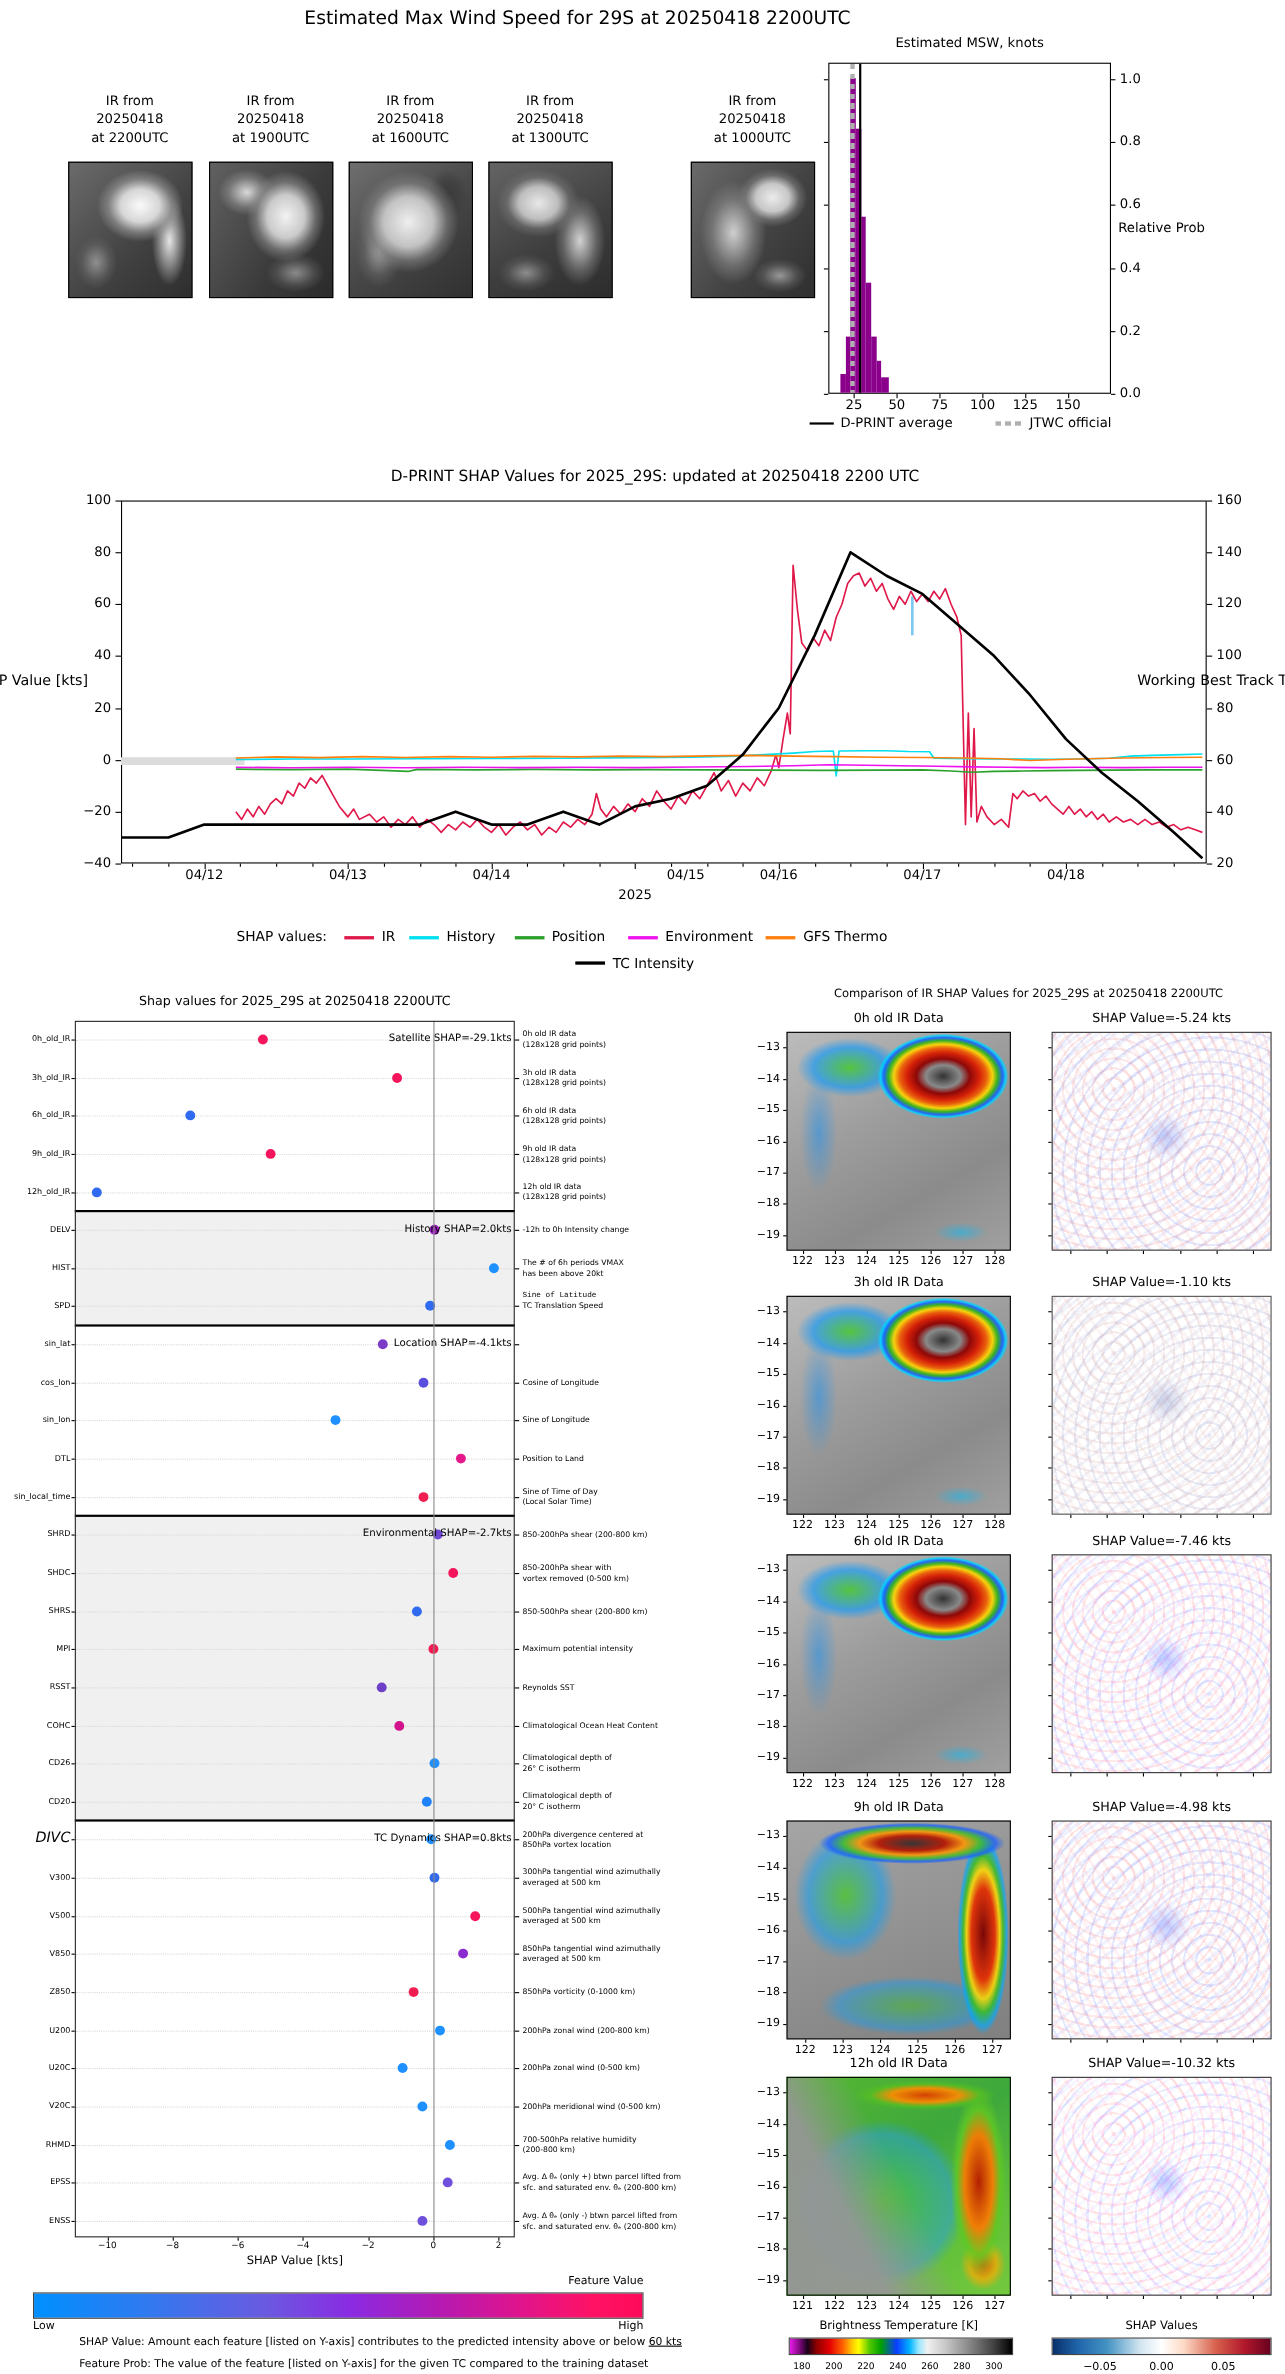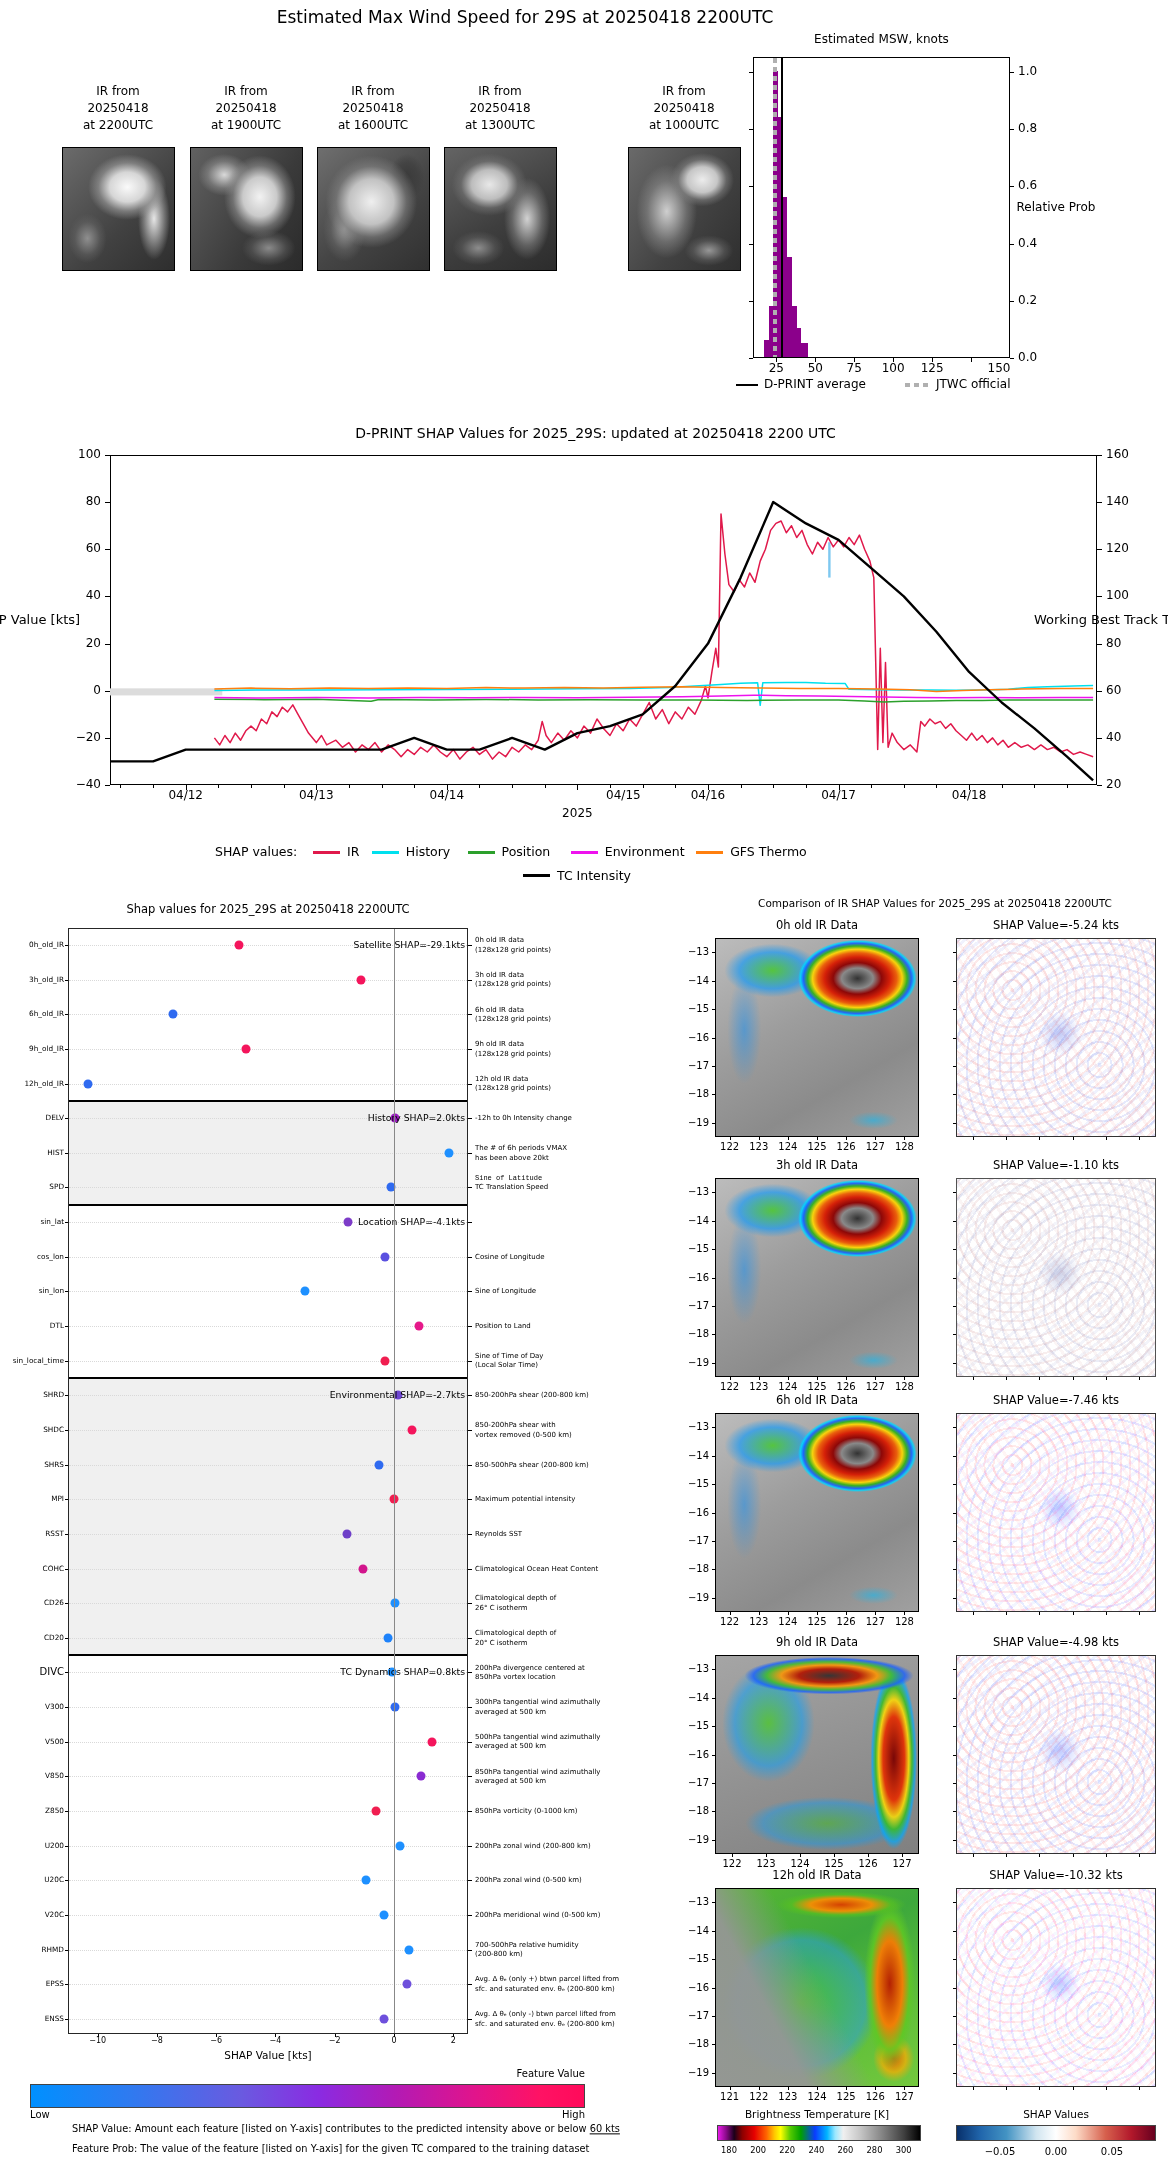--- a/index.html
+++ b/index.html
@@ -124,21 +124,21 @@
       <div class="lbl" style="font-size: 12px; left: 776.364px; top: 369px; transform: translate(-50%, -50%);">25</div>
       <div class="tick" style="position: absolute; left: 815.303px; top: 358px; width: 1px; height: 4px;"></div>
       <div class="lbl" style="font-size: 12px; left: 815.303px; top: 369px; transform: translate(-50%, -50%);">50</div>
       <div class="tick" style="position: absolute; left: 854.242px; top: 358px; width: 1px; height: 4px;"></div>
       <div class="lbl" style="font-size: 12px; left: 854.242px; top: 369px; transform: translate(-50%, -50%);">75</div>
       <div class="tick" style="position: absolute; left: 893.182px; top: 358px; width: 1px; height: 4px;"></div>
       <div class="lbl" style="font-size: 12px; left: 893.182px; top: 369px; transform: translate(-50%, -50%);">100</div>
       <div class="tick" style="position: absolute; left: 932.121px; top: 358px; width: 1px; height: 4px;"></div>
       <div class="lbl" style="font-size: 12px; left: 932.121px; top: 369px; transform: translate(-50%, -50%);">125</div>
       <div class="tick" style="position: absolute; left: 971.061px; top: 358px; width: 1px; height: 4px;"></div>
-      <div class="lbl" style="font-size: 12px; left: 971.061px; top: 369px; transform: translate(-50%, -50%); margin-left: 28px;">150</div>
+      <div class="lbl" style="font-size: 12px; left: 971.061px; top: 369px; transform: translate(-50%, -50%);">150</div>
       <div class="abs" style="position: absolute; left: 736px; top: 384px; width: 22px; height: 2px; background: rgb(0, 0, 0);"></div>
       <div class="lbl" style="font-size: 12px; left: 764px; top: 385px; transform: translateY(-50%);">D-PRINT average</div>
       <div class="abs" style="position: absolute; left: 905px; top: 383px; width: 24px; height: 4px; background: repeating-linear-gradient(90deg, rgb(176, 176, 176) 0px, rgb(176, 176, 176) 5px, rgba(0, 0, 0, 0) 5px, rgba(0, 0, 0, 0) 9px);"></div>
       <div class="lbl" style="font-size: 12px; left: 936px; top: 385px; transform: translateY(-50%);">JTWC official</div>
     </div>
   <div class="abs" id="ts-panel">
       <div class="lbl" style="font-size: 14px; left: 595.5px; top: 433px; transform: translate(-50%, -50%);">D-PRINT SHAP Values for 2025_29S: updated at 20250418 2200 UTC</div>
       <div class="box" style="position: absolute; left: 110px; top: 455px; width: 987px; height: 330px;"></div>
       <svg width="987" height="330" viewBox="0 0 987 330" style="position: absolute; left: 110px; top: 455px;">
         <rect x="0" y="233.3571428571429" width="112.28159999999991" height="7.071428571428555" fill="#dcdcdc"></rect>
@@ -378,21 +378,21 @@
       <div class="lbl" style="font-size: 7px; left: 475px; top: 1607.91px; transform: translateY(-50%);">26° C isotherm</div>
       <div class="gridline" style="position: absolute; left: 69px; top: 1637.8px; width: 398px; height: 0px;"></div>
       <div class="lbl" style="font-size: 7.3px; left: 64px; top: 1637.8px; transform: translate(-100%, -50%);">CD20</div>
       <div class="tick" style="position: absolute; left: 65px; top: 1637.8px; width: 3px; height: 1px;"></div>
       <div class="tick" style="position: absolute; left: 468px; top: 1637.8px; width: 4px; height: 1px;"></div>
       <div class="dot" style="position: absolute; left: 388px; top: 1637.8px; background: rgb(30, 130, 250);"></div>
       <div class="lbl" style="font-size: 7px; left: 475px; top: 1633.05px; transform: translateY(-50%);">Climatological depth of</div>
       <div class="lbl" style="font-size: 7px; left: 475px; top: 1642.55px; transform: translateY(-50%);">20° C isotherm</div>
       <div class="abs" style="position: absolute; left: 68px; top: 1654.12px; width: 400px; height: 0px; border-top: 2px solid rgb(0, 0, 0);"></div>
       <div class="gridline" style="position: absolute; left: 69px; top: 1672.44px; width: 398px; height: 0px;"></div>
-      <div class="lbl" style="font-size: 10px; left: 64px; top: 1672.44px; transform: translate(-100%, -50%);">DIVC</div>
+      <div class="lbl" style="font-size: 13px; left: 64px; top: 1672.44px; transform: translate(-100%, -50%); font-style: italic;">DIVC</div>
       <div class="tick" style="position: absolute; left: 65px; top: 1672.44px; width: 3px; height: 1px;"></div>
       <div class="tick" style="position: absolute; left: 468px; top: 1672.44px; width: 4px; height: 1px;"></div>
       <div class="dot" style="position: absolute; left: 392.444px; top: 1672.44px; background: rgb(30, 144, 255);"></div>
       <div class="lbl" style="font-size: 7px; left: 475px; top: 1667.69px; transform: translateY(-50%);">200hPa divergence centered at</div>
       <div class="lbl" style="font-size: 7px; left: 475px; top: 1677.19px; transform: translateY(-50%);">850hPa vortex location</div>
       <div class="lbl" style="font-size: 9.3px; left: 465px; top: 1672.44px; transform: translate(-100%, -50%);">TC Dynamics SHAP=0.8kts</div>
       <div class="gridline" style="position: absolute; left: 69px; top: 1707.08px; width: 398px; height: 0px;"></div>
       <div class="lbl" style="font-size: 7.3px; left: 64px; top: 1707.08px; transform: translate(-100%, -50%);">V300</div>
       <div class="tick" style="position: absolute; left: 65px; top: 1707.08px; width: 3px; height: 1px;"></div>
       <div class="tick" style="position: absolute; left: 468px; top: 1707.08px; width: 4px; height: 1px;"></div>

